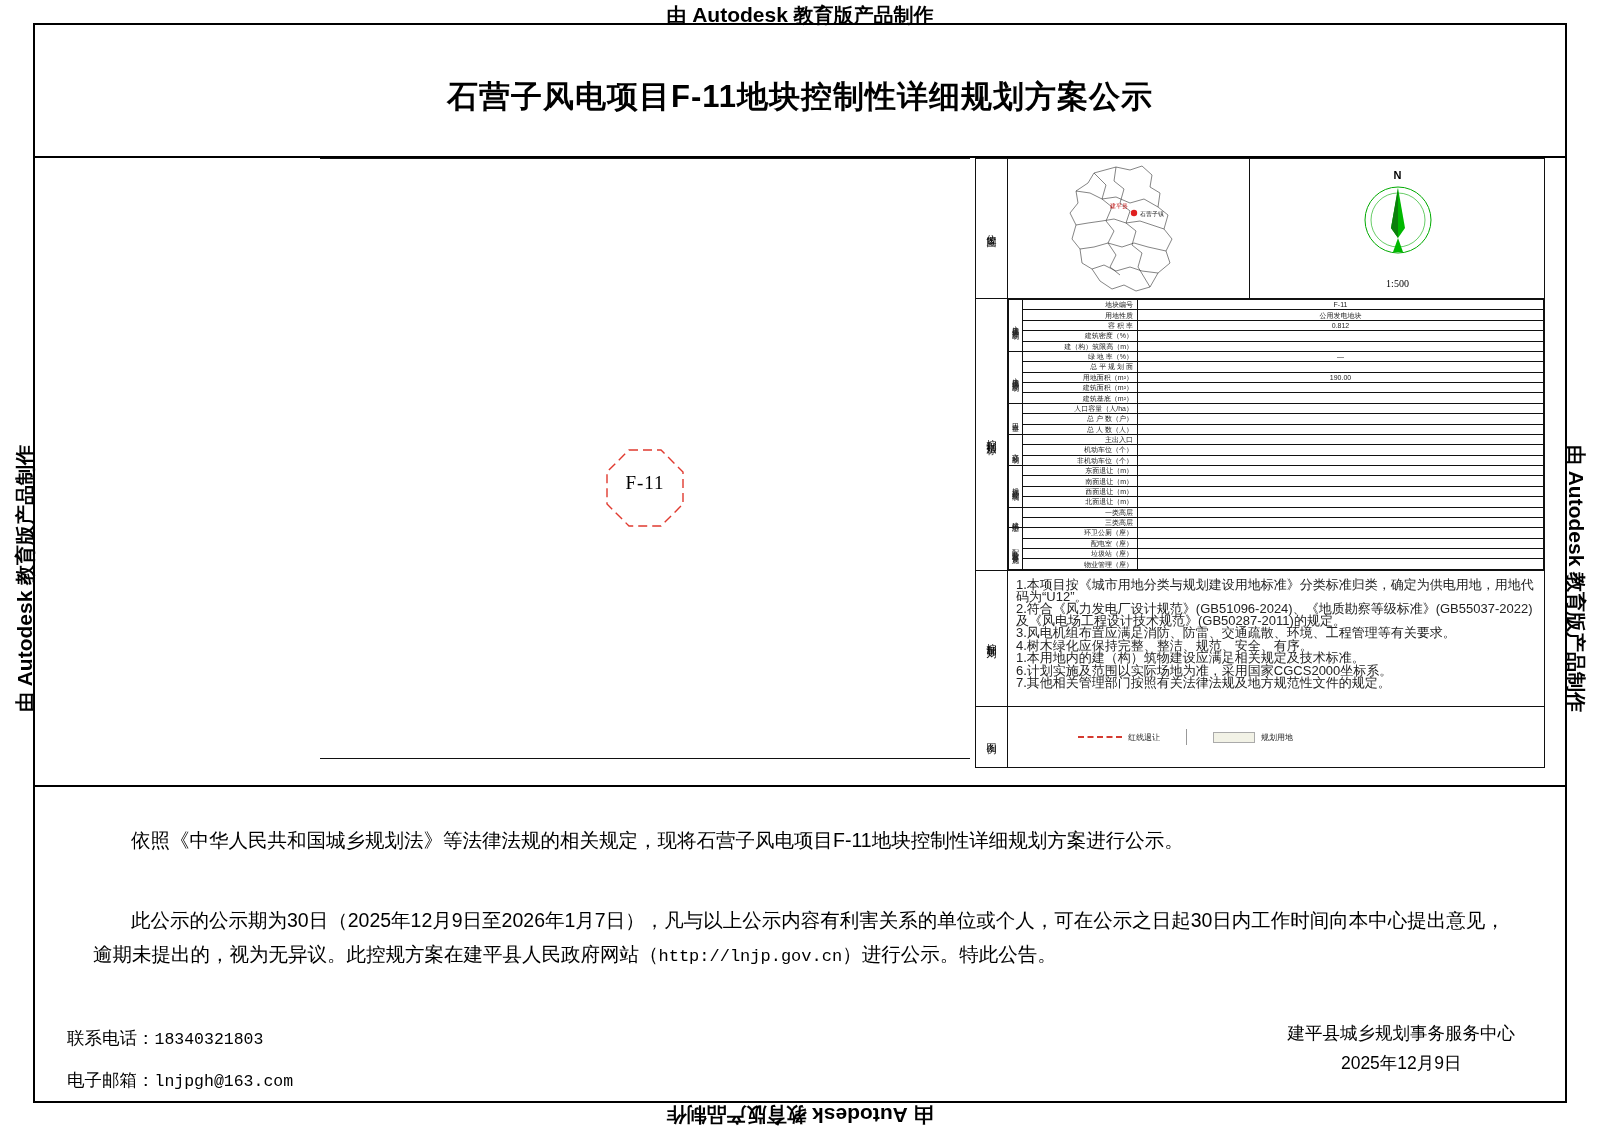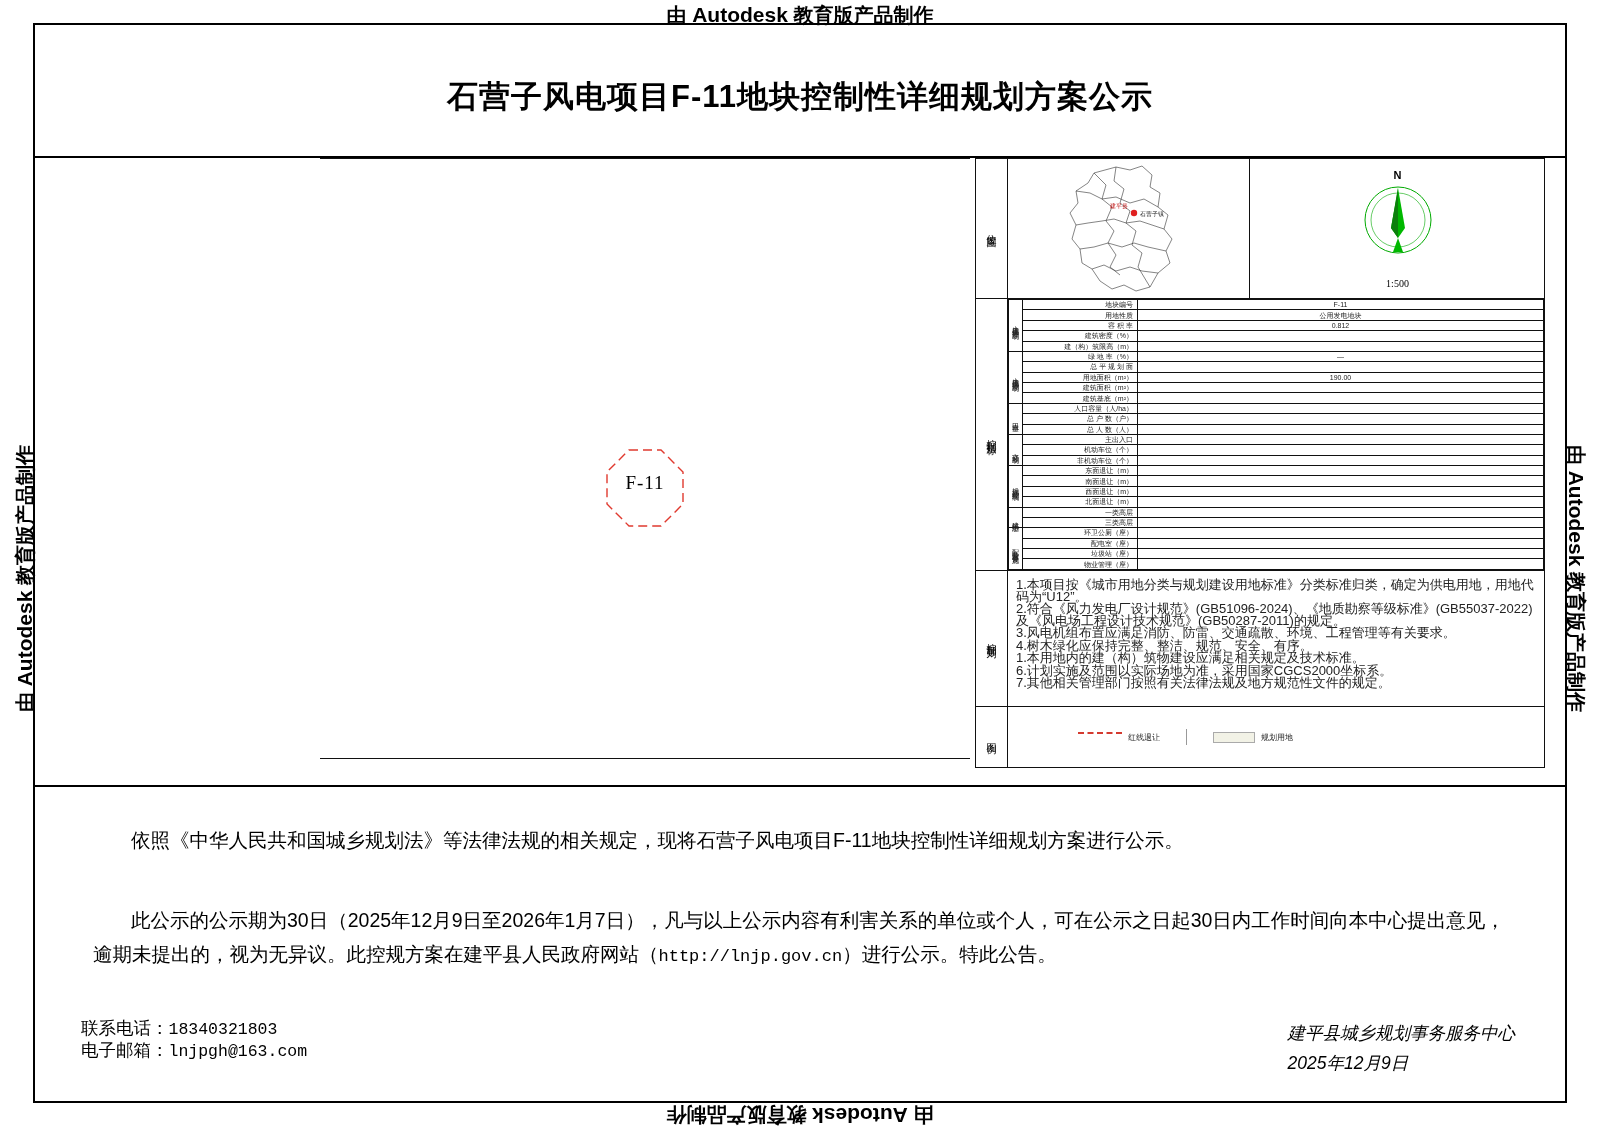--- a/index.html
+++ b/index.html
@@ -53,34 +53,34 @@
   .itable td.vl{text-align:center;}
 
   
   .row-guide{top:412px;height:136px;}
   .guide-text{padding:8px 6px 0 8px;font-size:13px;line-height:11.5px;color:#222;}
   .guide-text p{margin:0 0 1px 0;}
 
   
   .row-leg{top:548px;height:60px;border-bottom:none;}
   .legend-in{display:flex;align-items:center;height:100%;padding-left:70px;gap:26px;}
-  .leg-item{display:flex;align-items:flex-start;gap:6px;font-size:8px;color:#222;}
+  .leg-item{display:flex;align-items:center;gap:6px;font-size:8px;color:#222;}
   .leg-dash{width:44px;height:0;border-top:2px dashed #d43a2f;}
   .leg-sep{width:1px;height:16px;background:#999;}
   .leg-sw{width:40px;height:9px;background:#f2f2e6;border:1px solid #aaa;}
 
   
   .notice{position:absolute;left:0;top:762px;width:100%;height:316px;box-sizing:border-box;padding:24px 46px 0 46px;}
   .notice p{margin:12px;font-size:19.5px;line-height:34px;}
   .p1{text-indent:38px;margin-bottom:46px !important;}
   .p2{text-indent:38px;}
   .mono{font-family:"Liberation Mono","DejaVu Sans Mono",monospace;font-size:17px;}
-  .contact{position:absolute;left:46px;top:231px;font-size:17.5px;line-height:20px;}
+  .contact{position:absolute;left:32px;top:231px;font-size:17.5px;line-height:40px;}
   .contact .mono{font-size:16.5px;}
-  .signer{position:absolute;right:50px;top:231px;text-align:left;font-size:17.5px;line-height:30px;font-style:italic;}
+  .signer{position:absolute;right:50px;top:231px;text-align:center;font-size:17.5px;line-height:30px;}
 </style>
 </head>
 <body>
 
 <div class="wm wm-top"><span>由 </span><span class="ad">Autodesk</span><span> 教育版产品制作</span></div>
 <div class="wm wm-bottom"><span>由 </span><span class="ad">Autodesk</span><span> 教育版产品制作</span></div>
 <div class="wm wm-left"><span>由 </span><span class="ad">Autodesk</span><span> 教育版产品制作</span></div>
 <div class="wm wm-right"><span>由 </span><span class="ad">Autodesk</span><span> 教育版产品制作</span></div>
 
 <div class="sheet">

